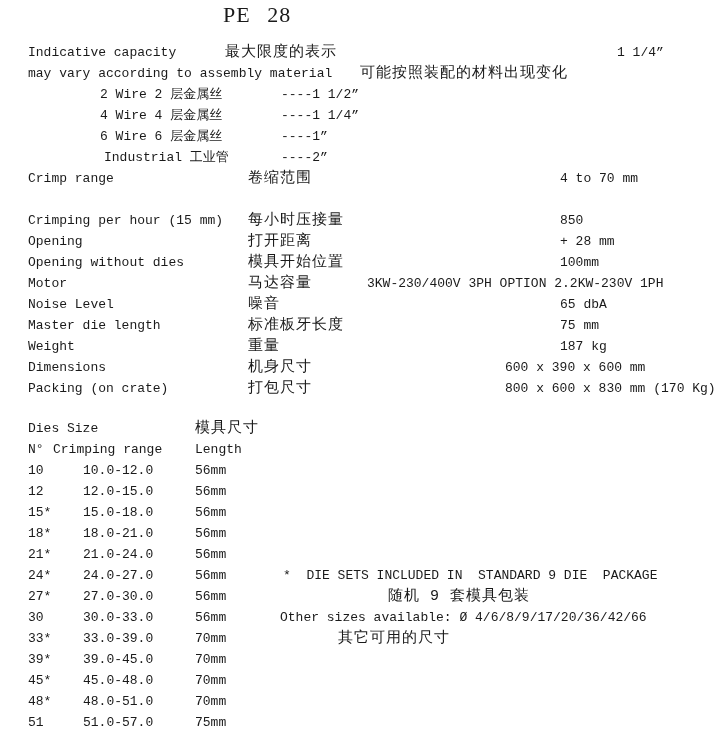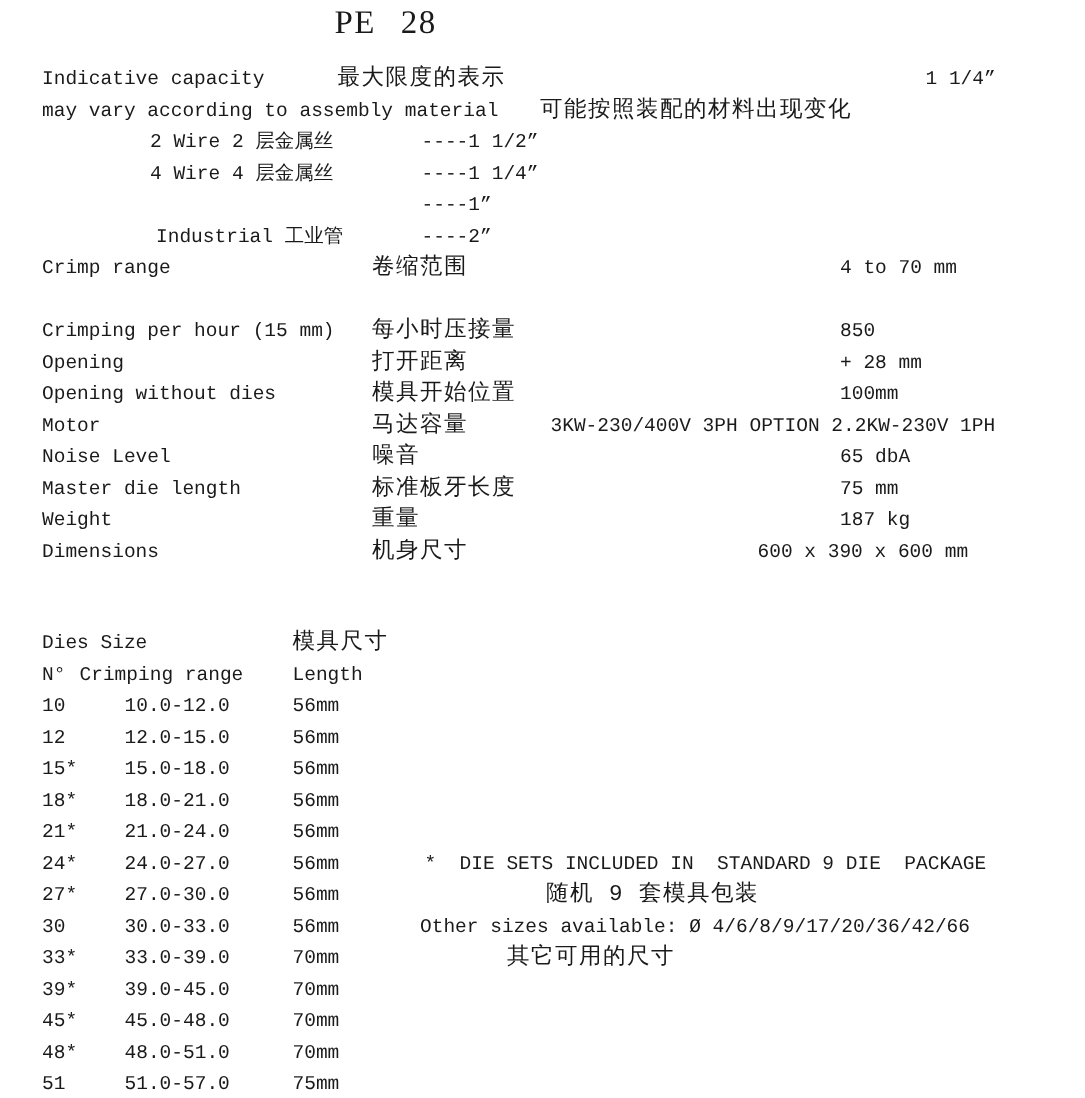--- a/index.html
+++ b/index.html
@@ -26,21 +26,21 @@
   .c-cap-zh{left:225px;}
   .c-note-zh{left:360px;}
   .c-cap1{left:617px;}
   .c-wire{left:100px;}
   .c-dash{left:281px;}
   .c-dies-zh{left:195px;text-align:right;}
   .c-rng{left:83px;}
   .c-rng-h{left:53px;}
   .c-len{left:195px;}
   .c-note1{left:283px;text-align:right;}
-  .c-note2{left:364px;}
+  .c-note2{left:388px;}
   .c-note3{left:280px;}
   .c-note4{left:338px;}
 </style>
 </head>
 <body>
 
 <div class="sheet">
 
   <h1 class="title">PE 28</h1>
 
@@ -56,20 +56,21 @@
 
   <div class="line" style="top:84px">
     <span class="c-wire">2 Wire 2 层金属丝</span>
     <span class="c-dash">----1 1/2”</span>
   </div>
   <div class="line" style="top:105px">
     <span class="c-wire">4 Wire 4 层金属丝</span>
     <span class="c-dash">----1 1/4”</span>
   </div>
   <div class="line" style="top:126px">
+    <span class="c-wire">6 Wire 6 层金属丝</span>
     <span class="c-dash">----1”</span>
   </div>
   <div class="line" style="top:147px">
     <span class="c-wire" style="left:104px">Industrial 工业管</span>
     <span class="c-dash">----2”</span>
   </div>
 
   <div class="line" style="top:168px">
     <span class="c-en">Crimp range</span>
     <span class="c-zh zh">卷缩范围</span>
@@ -108,20 +109,25 @@
   <div class="line" style="top:336px">
     <span class="c-en">Weight</span>
     <span class="c-zh zh">重量</span>
     <span class="c-val">187 kg</span>
   </div>
   <div class="line" style="top:357px">
     <span class="c-en">Dimensions</span>
     <span class="c-zh zh">机身尺寸</span>
     <span class="c-val-dim">600 x 390 x 600 mm</span>
   </div>
+  <div class="line" style="top:378px">
+    <span class="c-en">Packing (on crate)</span>
+    <span class="c-zh zh">打包尺寸</span>
+    <span class="c-val-dim">800 x 600 x 830 mm (170 Kg)</span>
+  </div>
 
   <div class="line" style="top:418px">
     <span class="c-en">Dies Size</span>
     <span class="c-dies-zh zh">模具尺寸</span>
   </div>
   <div class="line" style="top:439px">
     <span class="c-en">N°</span>
     <span class="c-rng-h">Crimping range</span>
     <span class="c-len">Length</span>
   </div>

